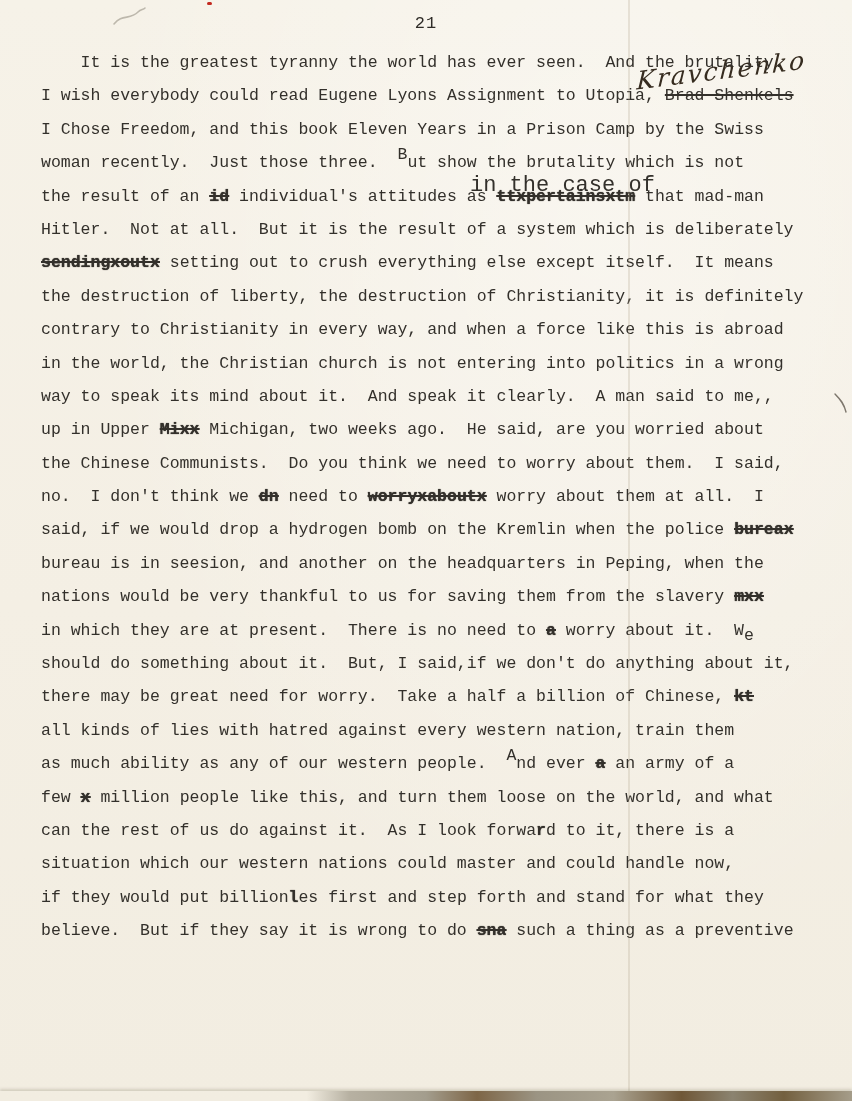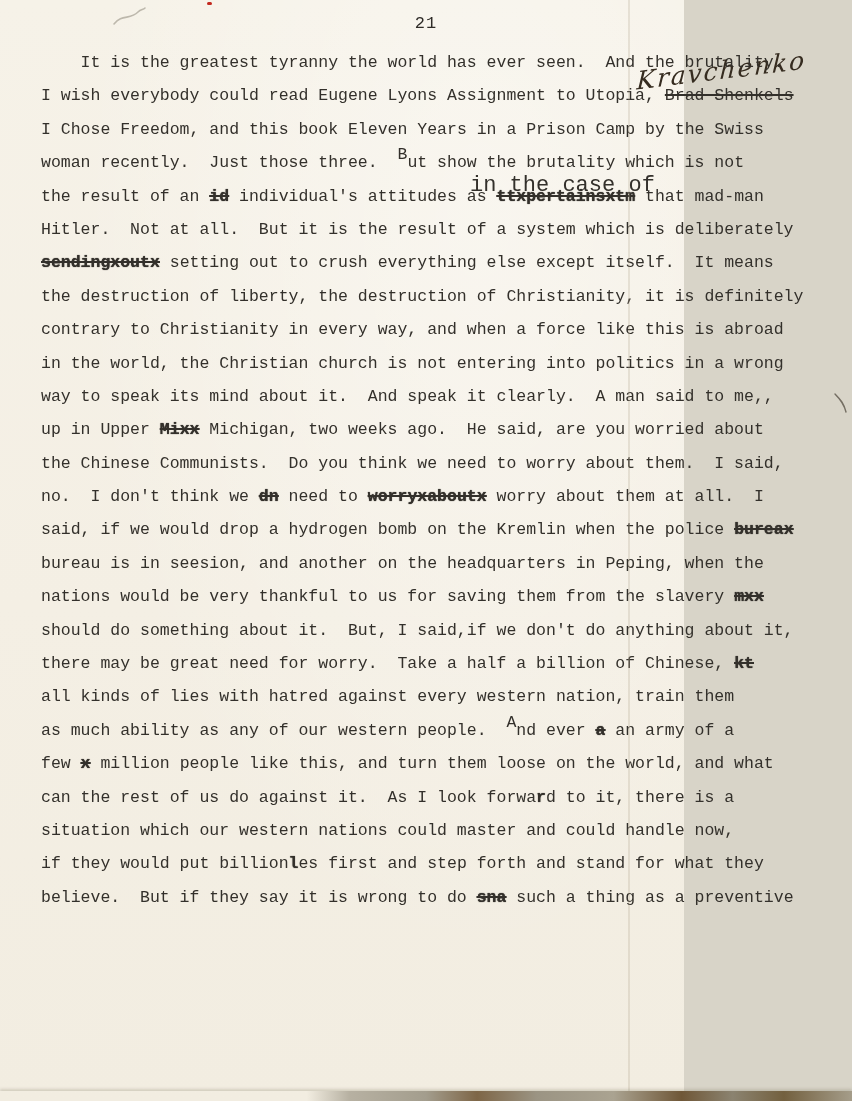--- a/index.html
+++ b/index.html
@@ -1,18 +1,18 @@
 <!DOCTYPE html>
 <html><head>
 <meta charset="utf-8">
 <style>
   html,body{margin:0;padding:0;}
   body{width:852px;height:1101px;overflow:hidden;background:#d8d4c8;}
   .page{
-    position:relative;width:684px;height:1101px;
+    position:relative;width:852px;height:1101px;
     background:
       radial-gradient(ellipse at 70% 20%, rgba(255,255,255,0.35), rgba(255,255,255,0) 60%),
       linear-gradient(180deg,#f6f2e8 0%,#f4efe4 55%,#f2ede1 100%);
     font-family:"Liberation Mono","DejaVu Sans Mono",monospace;
     color:#33302b;
   }
   .page-number{
     position:absolute;top:14px;left:0;width:852px;text-align:center;
     font-size:17px;letter-spacing:1px;color:#2f2c28;
   }
@@ -76,20 +76,21 @@
       <div class="line"><span>the destruction of liberty, the destruction of Christianity, it is definitely</span></div>
       <div class="line"><span>contrary to Christianity in every way, and when a force like this is abroad</span></div>
       <div class="line"><span>in the world, the Christian church is not entering into politics in a wrong</span></div>
       <div class="line"><span>way to speak its mind about it.  And speak it clearly.  A man said to me,,</span></div>
       <div class="line"><span>up in Upper </span><span class="seg-x">Mixx</span><span> Michigan, two weeks ago.  He said, are you worried about</span></div>
       <div class="line"><span>the Chinese Communists.  Do you think we need to worry about them.  I said,</span></div>
       <div class="line"><span>no.  I don't think we </span><span class="seg-x">dn</span><span> need to </span><span class="seg-x">worryxaboutx</span><span> worry about them at all.  I</span></div>
       <div class="line"><span>said, if we would drop a hydrogen bomb on the Kremlin when the police </span><span class="seg-x">bureax</span></div>
       <div class="line"><span>bureau is in seesion, and another on the headquarters in Peping, when the</span></div>
       <div class="line"><span>nations would be very thankful to us for saving them from the slavery </span><span class="seg-x">mxx</span></div>
+      <div class="line"><span>in which they are at present.  There is no need to </span><span class="seg-x">a</span><span> worry about it.  W</span><span class="seg-low">e</span></div>
       <div class="line"><span>should do something about it.  But, I said,if we don't do anything about it,</span></div>
       <div class="line"><span>there may be great need for worry.  Take a half a billion of Chinese, </span><span class="seg-x">kt</span></div>
       <div class="line"><span>all kinds of lies with hatred against every western nation, train them</span></div>
       <div class="line"><span>as much ability as any of our western people.  </span><span class="seg-up">A</span><span>nd ever </span><span class="seg-x">a</span><span> an army of a</span></div>
       <div class="line"><span>few </span><span class="seg-x">x</span><span> million people like this, and turn them loose on the world, and what</span></div>
       <div class="line"><span>can the rest of us do against it.  As I look forwa</span><span class="seg-b">r</span><span>d to it, there is a</span></div>
       <div class="line"><span>situation which our western nations could master and could handle now,</span></div>
       <div class="line"><span>if they would put billion</span><span class="seg-b">l</span><span>es first and step forth and stand for what they</span></div>
       <div class="line"><span>believe.  But if they say it is wrong to do </span><span class="seg-x">sna</span><span> such a thing as a preventive</span></div>
     </div>

